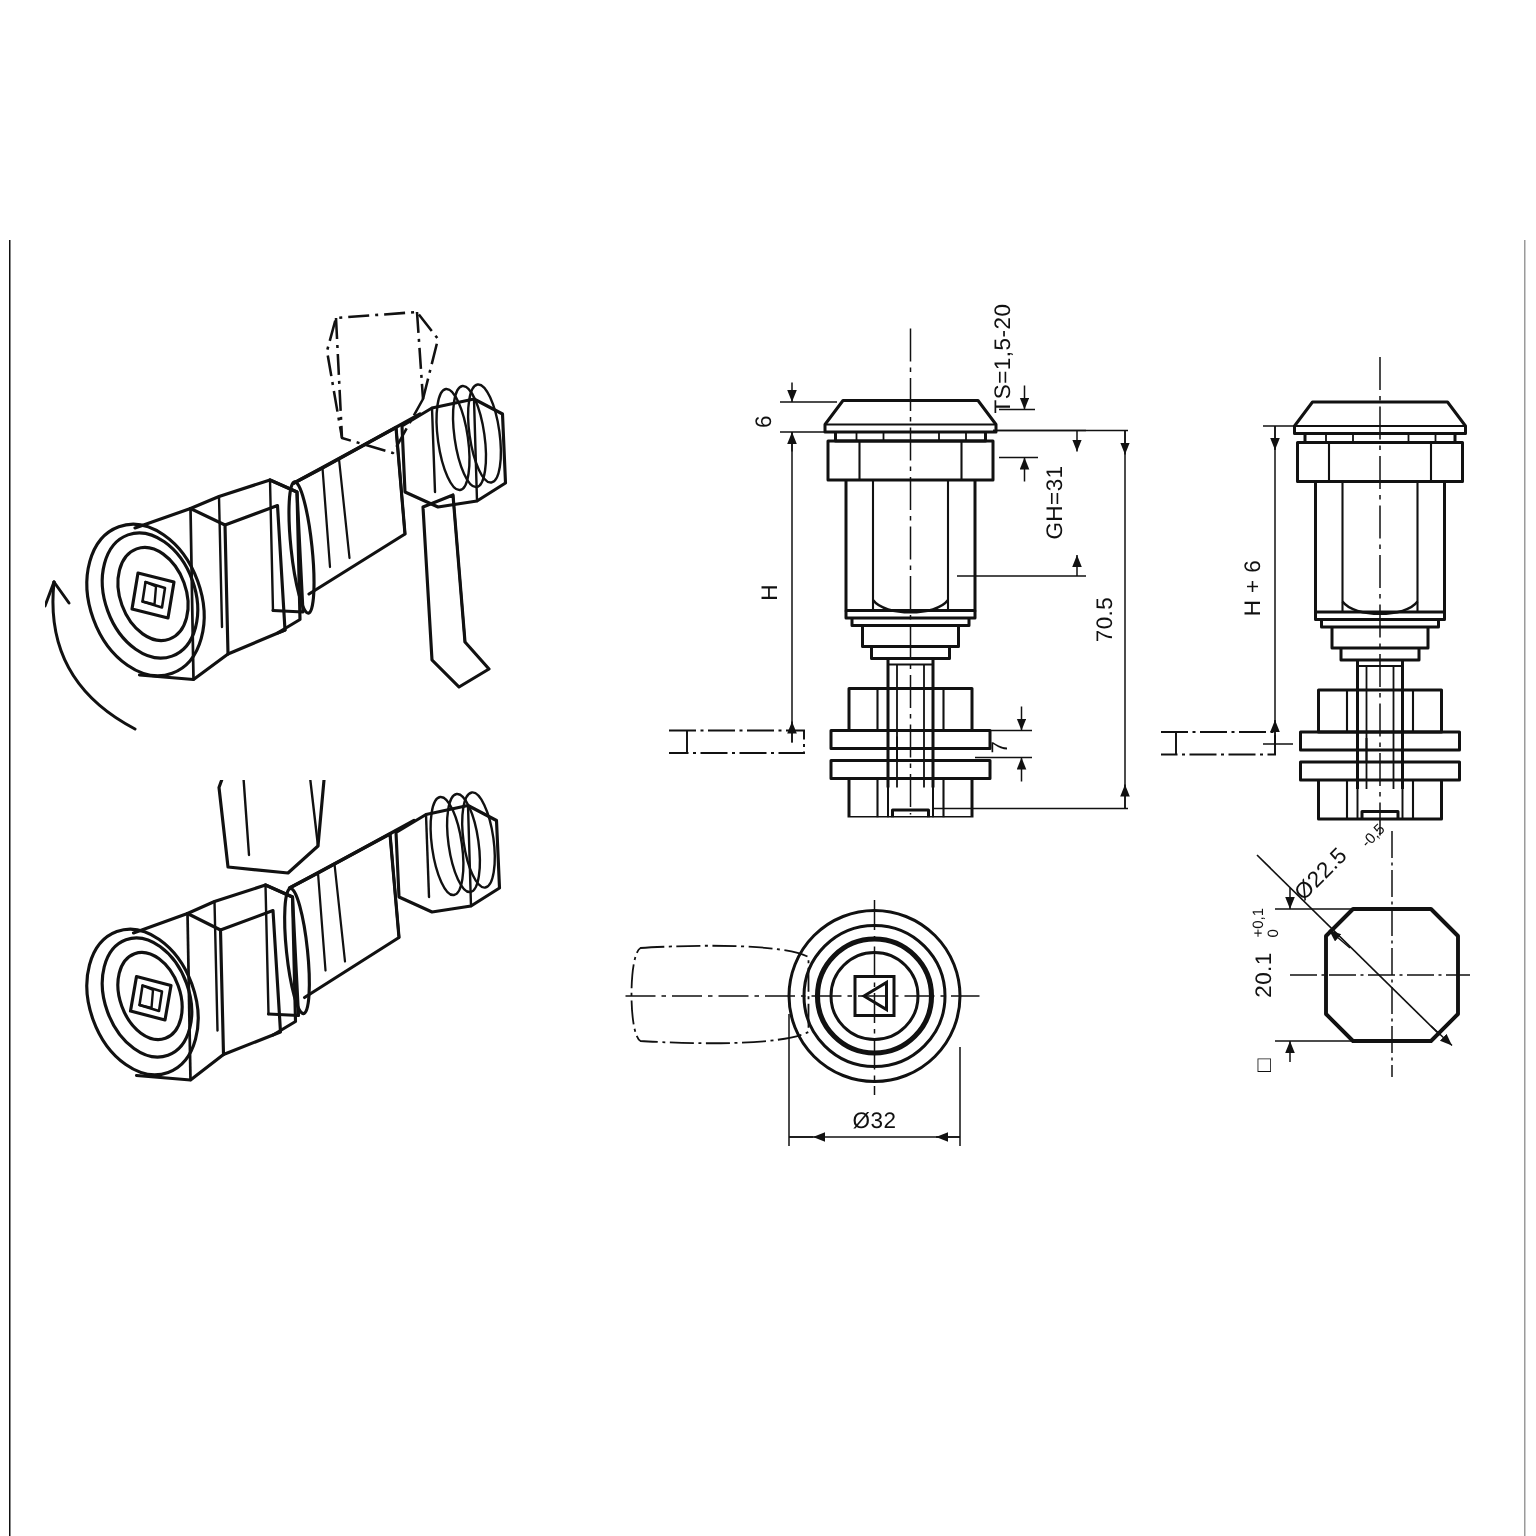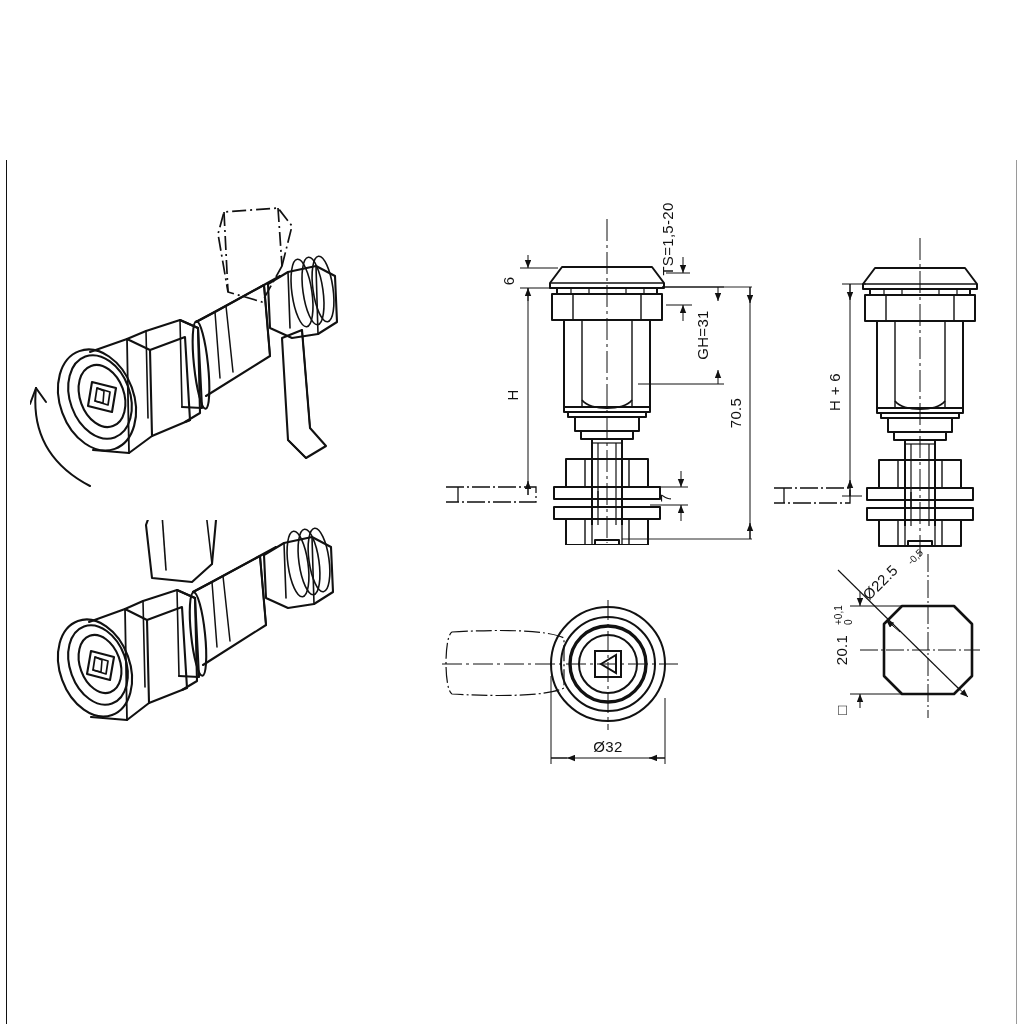--- a/index.html
+++ b/index.html
@@ -266,21 +266,21 @@
       <line x1="72" y1="54" x2="96" y2="54"></line>
       <line x1="72" y1="266" x2="92" y2="266"></line>
       <line x1="80" y1="54" x2="80" y2="266"></line>
       <line x1="80" y1="54" x2="80" y2="70" marker-end="url(#ar)"></line>
       <line x1="80" y1="266" x2="80" y2="250" marker-end="url(#ar)"></line>
     </g>
     <text class="dimtext" x="70" y="162" transform="rotate(-90 70 162)" text-anchor="middle">H + 6</text>
   </svg>
   </div>
 
-  <div class="view" style="left:440px;top:598px;">
+  <div class="view" style="left:415px;top:598px;">
   <svg width="260" height="185" viewBox="0 0 260 185">
 
     <g stroke="#111" stroke-width="1.2" fill="none" stroke-dasharray="16 3 2 3">
       <path d="M12 34 C12 34 100 28 124 40 L124 90 C100 102 12 96 12 96 C4 92 4 38 12 34 Z"></path>
     </g>
 
     <line x1="2" y1="66" x2="238" y2="66" stroke="#111" stroke-width="1" stroke-dasharray="20 4 3 4"></line>
 
     <line x1="168" y1="2" x2="168" y2="132" stroke="#111" stroke-width="1" stroke-dasharray="20 4 3 4"></line>
 

